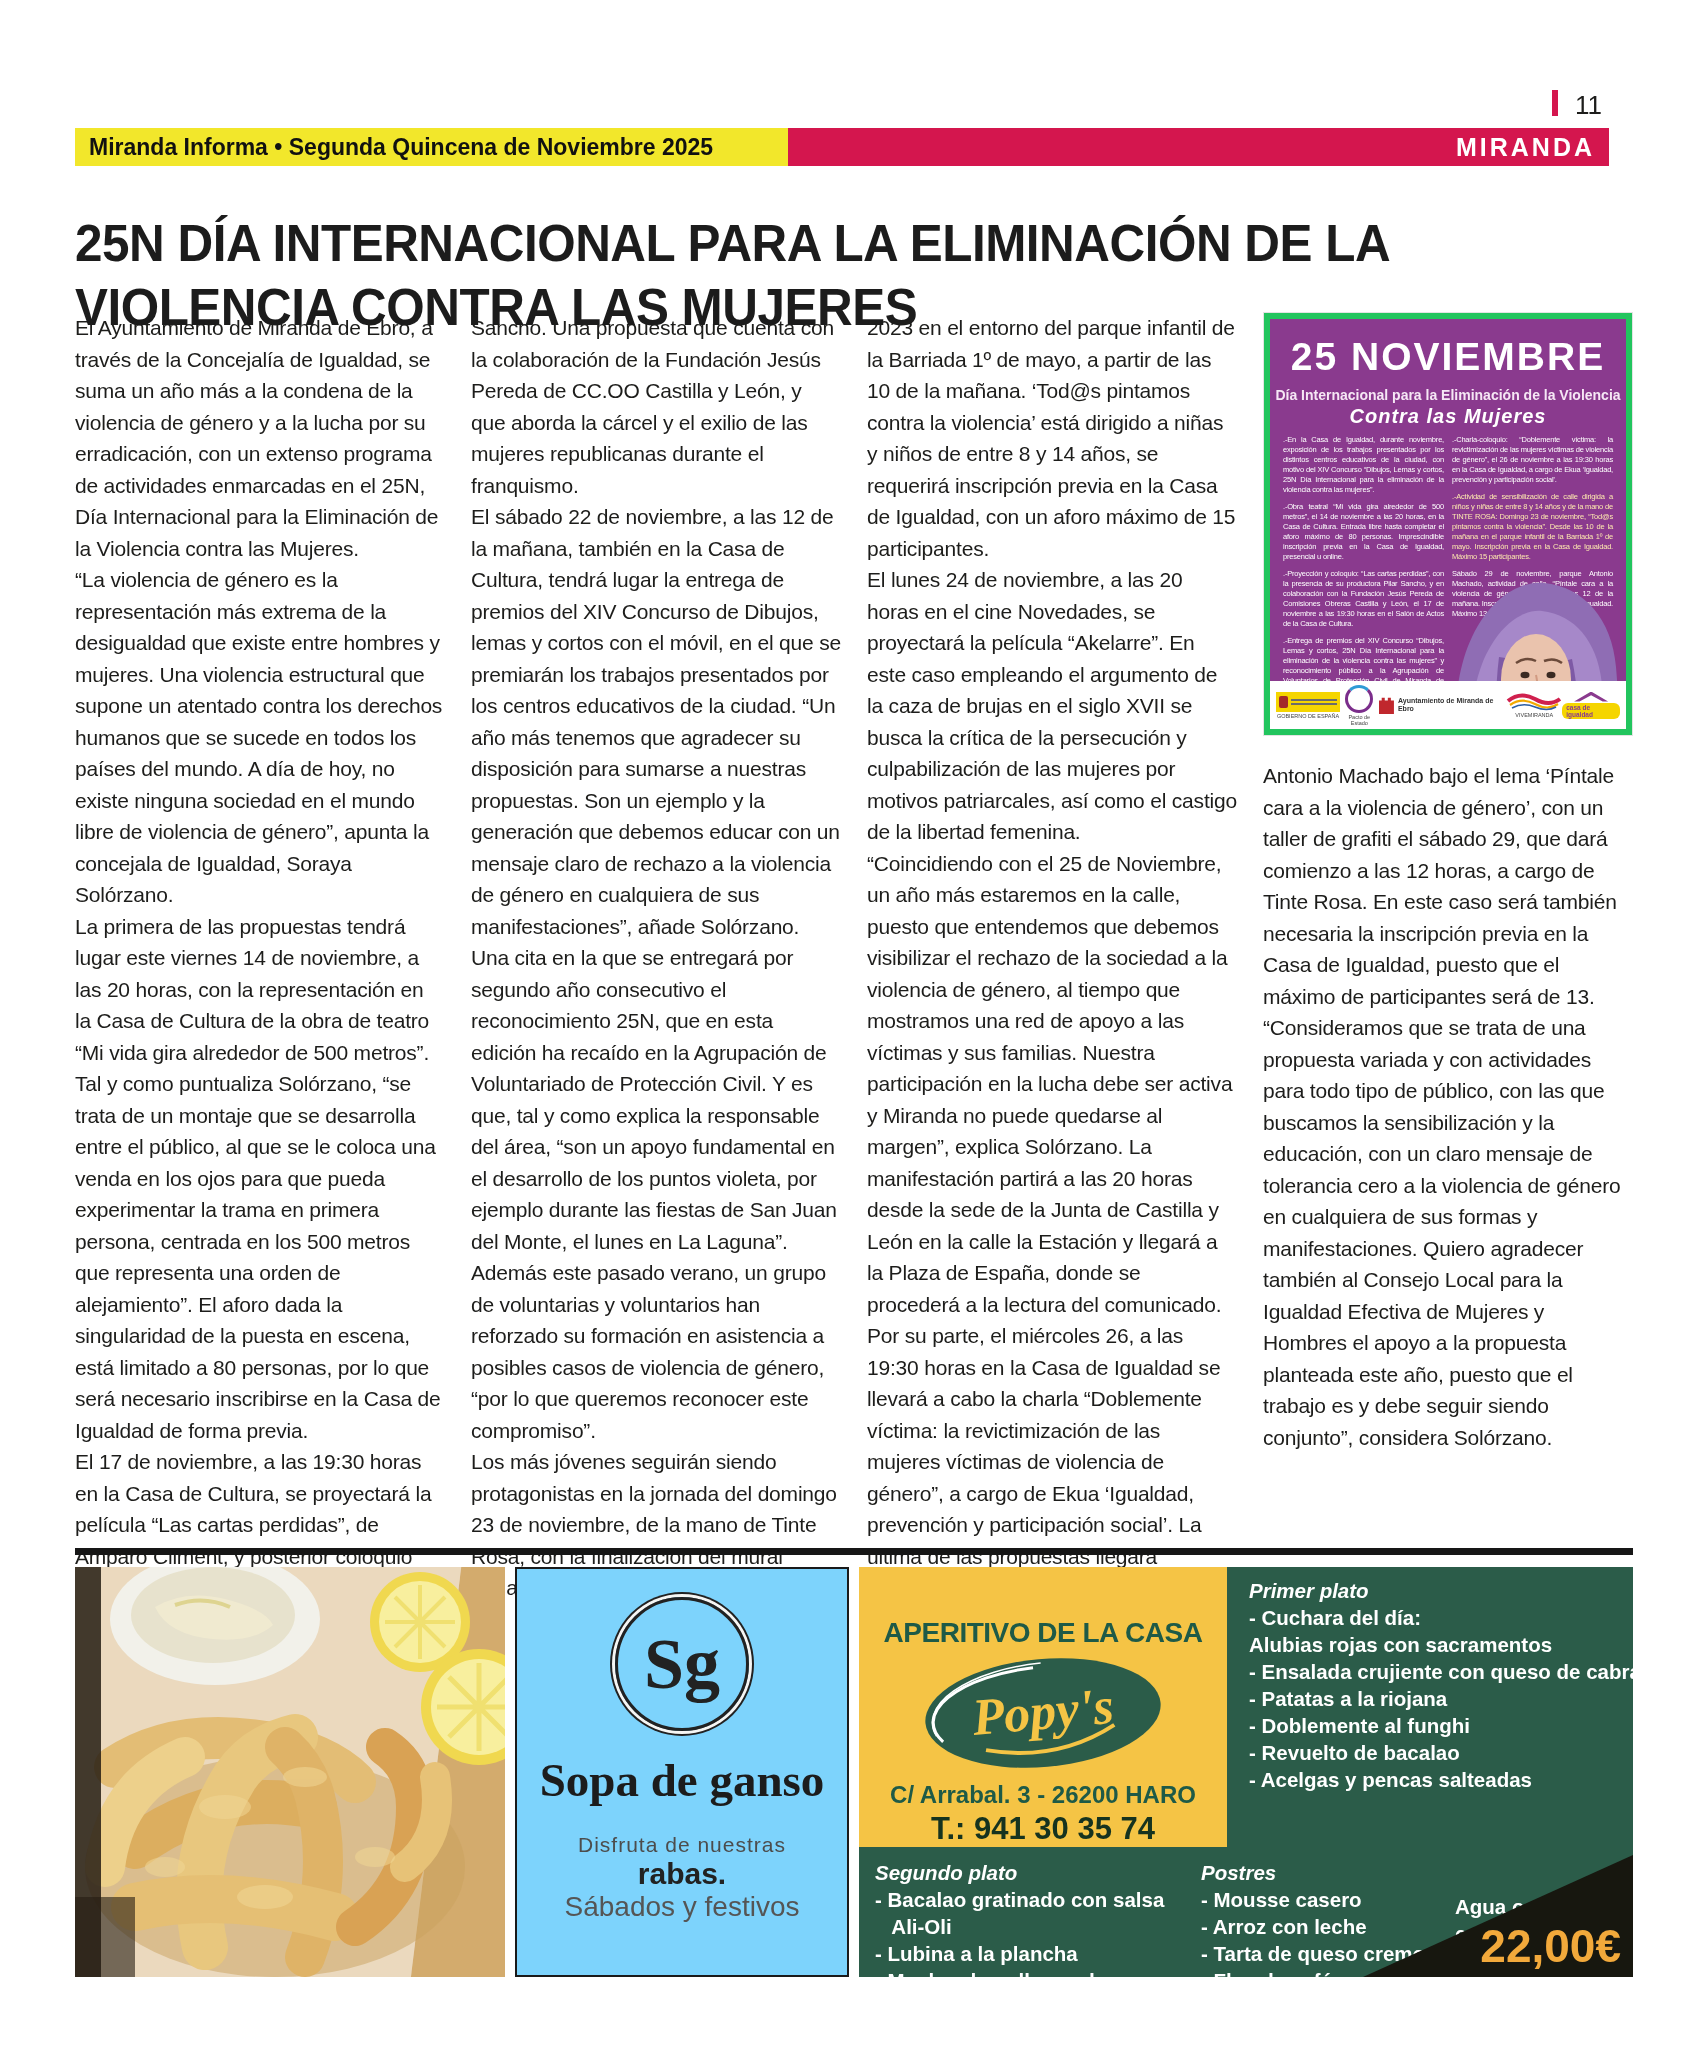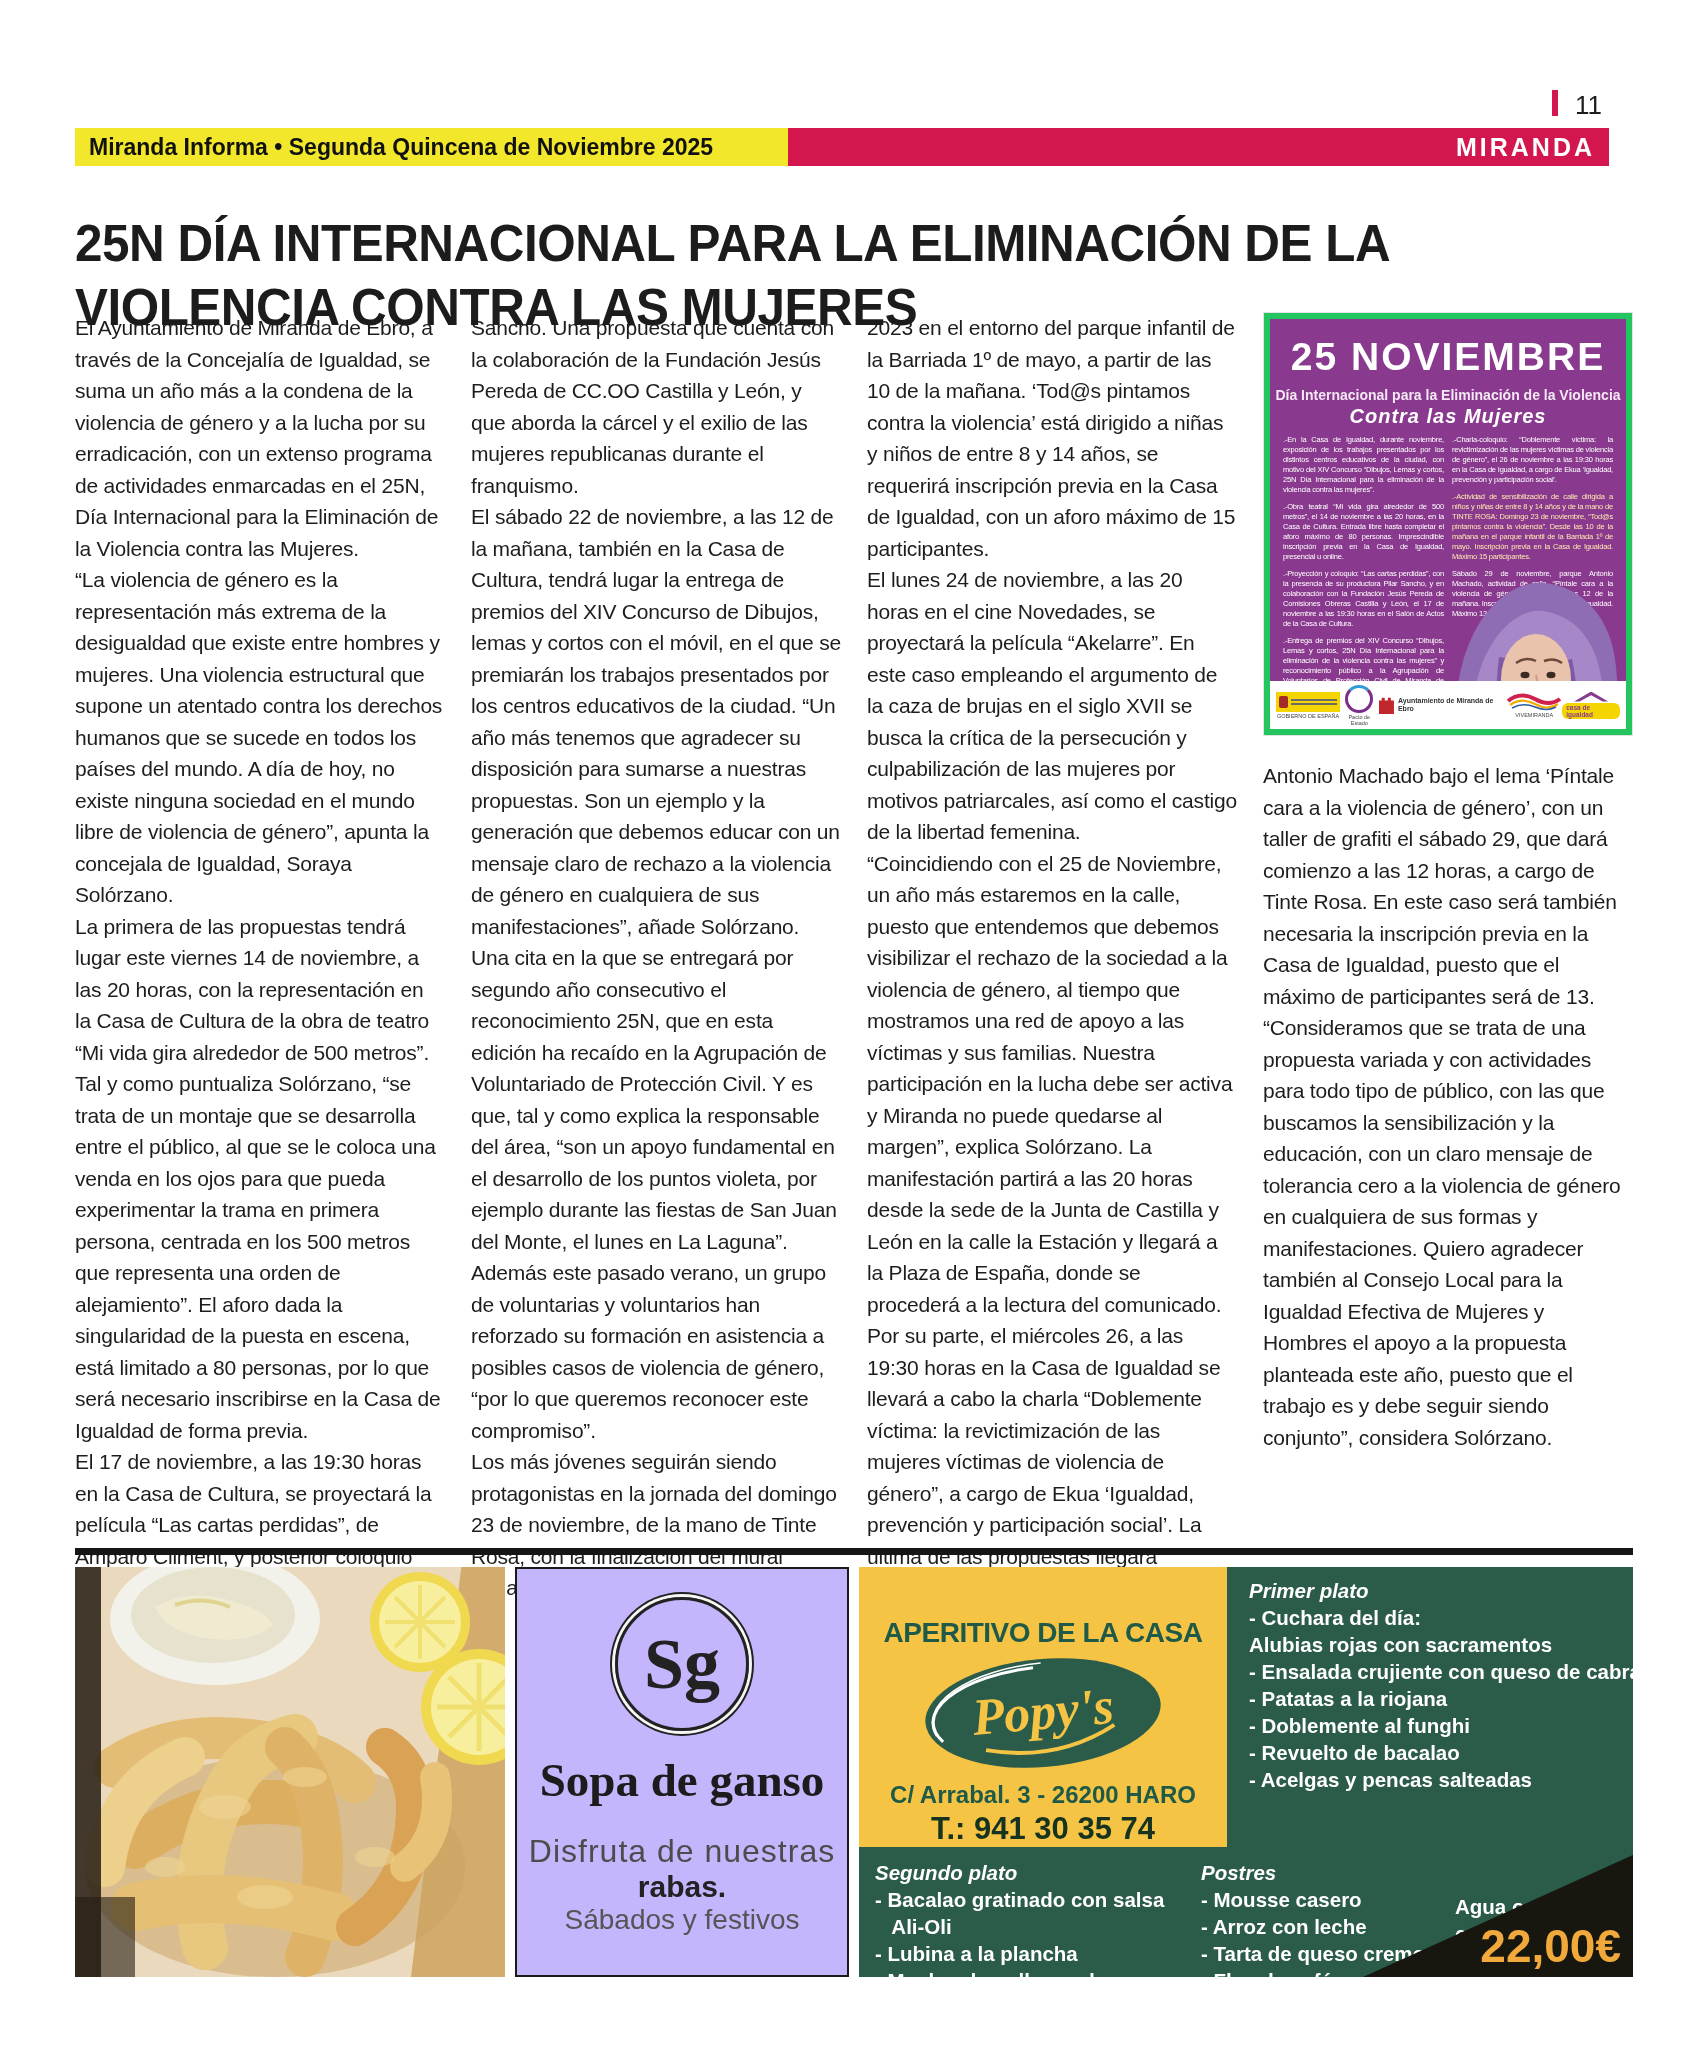--- a/index.html
+++ b/index.html
@@ -50,33 +50,33 @@
   .logo-ayto .castle{width:16px;height:18px;background:#c0272d;
                      clip-path:polygon(0 100%,0 25%,20% 25%,20% 10%,40% 10%,40% 25%,60% 25%,60% 10%,80% 10%,80% 25%,100% 25%,100% 100%);}
   .logo-ayto .cap2{font-size:7px;font-weight:700;color:#333;line-height:8px;text-align:left;}
   .logo-casa .roof{width:34px;height:10px;background:#8a3a8e;clip-path:polygon(0 100%,50% 0,100% 100%,84% 100%,50% 38%,16% 100%);}
   .logo-casa .blob{background:#f5d500;border-radius:6px;padding:1px 4px;font-size:6.5px;font-weight:700;color:#8a3a8e;line-height:7px;}
 
   
   .rule{position:absolute;left:75px;top:1548px;width:1558px;height:7px;background:#161616;}
   .ads{position:absolute;left:75px;top:1567px;width:1558px;height:410px;display:flex;gap:10px;}
   .ad-photo{width:430px;height:410px;flex:none;}
-  .ad-sopa{width:330px;height:406px;flex:none;background:#c4b5fd;border:2px solid #1a1a1a;position:relative;overflow:hidden;
+  .ad-sopa{width:330px;height:406px;flex:none;background:#7dd3fc;border:2px solid #1a1a1a;position:relative;overflow:hidden;
            display:flex;flex-direction:column;align-items:center;}
   .ad-sopa .swirl{position:absolute;inset:0;
       background:
         radial-gradient(120px 180px at 15% 30%,#e9e9e6 0 55%,transparent 56%),
         radial-gradient(150px 220px at 90% 20%,#ebebe8 0 55%,transparent 56%),
         radial-gradient(170px 240px at 80% 85%,#e7e7e3 0 55%,transparent 56%),
         radial-gradient(120px 160px at 25% 90%,#ededep 0 55%,transparent 56%);}
   .sg-ring{position:relative;margin-top:28px;width:128px;height:128px;border-radius:50%;
            border:3px solid #222;box-shadow:0 0 0 3px #f6f6f4,0 0 0 5px #222;display:flex;align-items:center;justify-content:center;}
   .sg-mono{font-family:"Liberation Serif",serif;font-size:72px;font-weight:700;color:#222;line-height:1;}
   .sopa-name{position:relative;margin-top:22px;font-family:"Liberation Serif",serif;font-size:47px;font-weight:700;color:#1c1c1c;}
-  .sopa-l1{position:relative;margin-top:26px;font-size:32px;color:#4c4c4c;letter-spacing:1px;}
+  .sopa-l1{position:relative;margin-top:26px;font-size:21px;color:#4c4c4c;letter-spacing:1px;}
   .sopa-l2{position:relative;font-size:30px;font-weight:700;color:#222;}
   .sopa-l3{position:relative;font-size:28px;color:#555;}
 
   .ad-popys{position:relative;flex:1;height:410px;background:#2b5c49;overflow:hidden;}
   .popys-yellow{position:absolute;left:0;top:0;width:368px;height:280px;background:#f5c445;
                 display:flex;flex-direction:column;align-items:center;justify-content:flex-end;}
   .popys-top{margin-top:10px;font-size:28px;font-weight:900;color:#1e5a47;letter-spacing:-0.5px;}
   .popys-addr{font-size:24px;font-weight:900;color:#1e5a47;margin-top:4px;}
   .popys-phone{font-size:31px;font-weight:900;color:#16331f;margin-top:2px;}
   .menu{position:absolute;color:#fff;}

